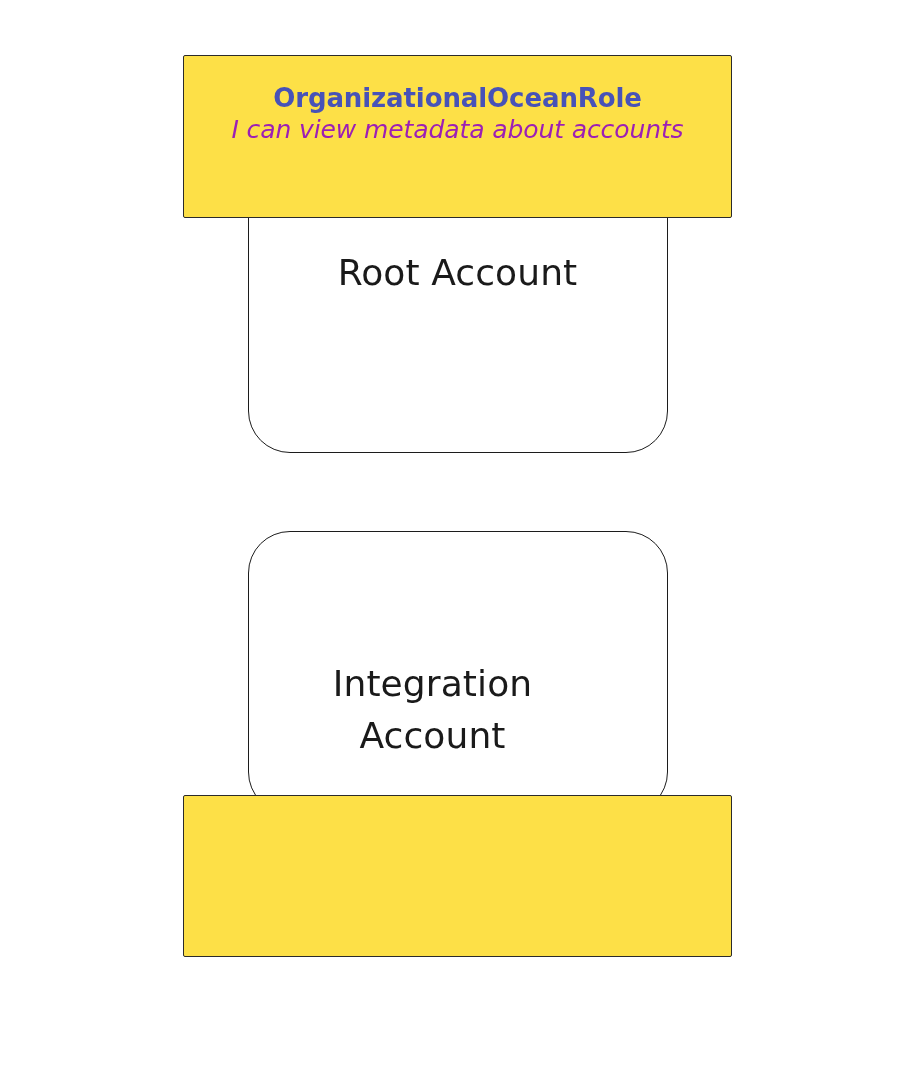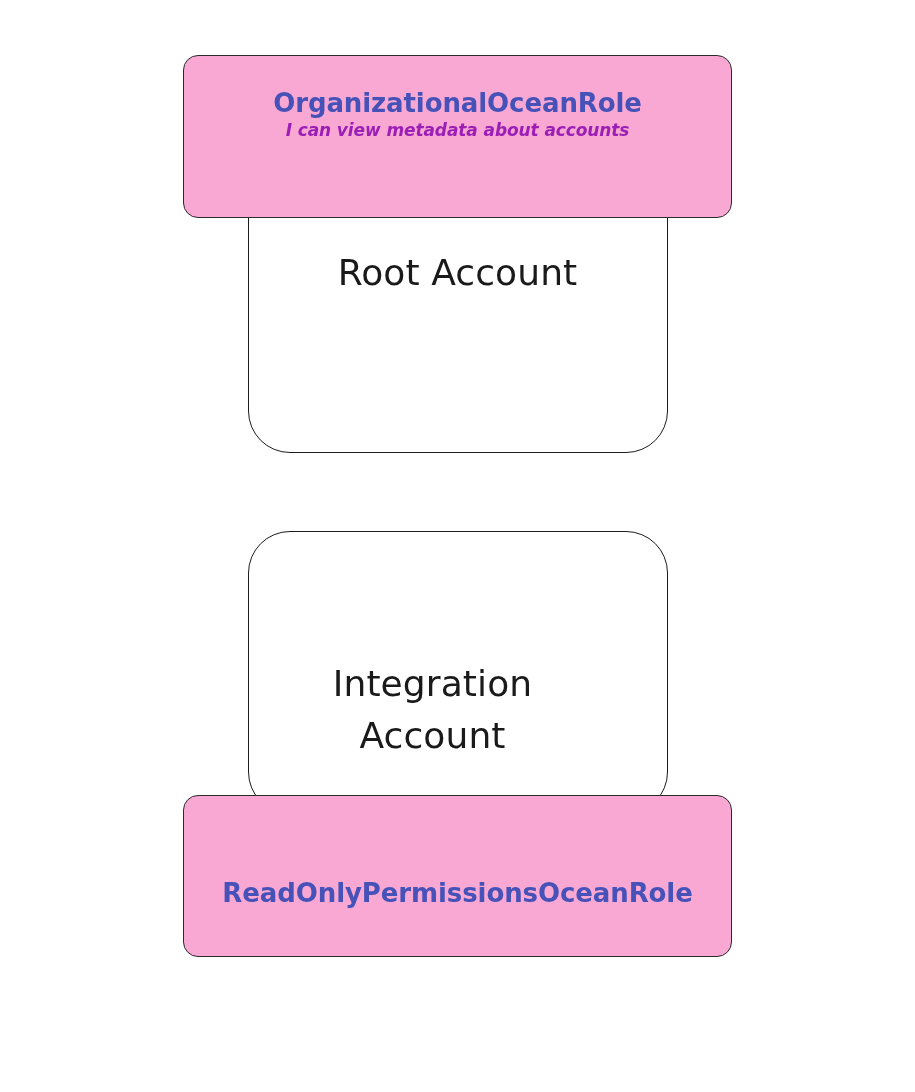--- a/index.html
+++ b/index.html
@@ -46,45 +46,45 @@
     line-height: 1.45;
     letter-spacing: 0.1px;
     z-index: 2;
     white-space: pre-line;
   }
 
   
   .role-badge {
     position: absolute;
     box-sizing: border-box;
-    background: #f9a8d4;
+    background: #fde047;
     border: 1.8px solid #2b2b2b;
-    border-radius: 15px;
+    border-radius: 2px;
     z-index: 3;
     display: flex;
     flex-direction: column;
     align-items: center;
     justify-content: center;
   }
 
   .role-title {
     color: #4752b8;
     font-size: 26px;
     font-weight: 700;
     line-height: 1.22;
     text-align: center;
     letter-spacing: -0.1px;
     white-space: nowrap;
   }
 
   .role-subtitle {
     color: #9c1fb5;
-    font-size: 17px;
+    font-size: 25px;
     font-style: italic;
-    font-weight: 700;
+    font-weight: 400;
     line-height: 1.22;
     text-align: center;
     letter-spacing: -0.1px;
     white-space: nowrap;
   }
 
   
   #badge-organizational-role {
     left: 183px;
     top: 55px;
@@ -132,16 +132,15 @@
   <div class="role-badge" id="badge-organizational-role">
     <div class="role-title">OrganizationalOceanRole</div>
     <div class="role-subtitle">I can view metadata about accounts</div>
   </div>
 
   <div class="account-box" id="box-integration-account"></div>
 
   <div class="account-label" id="label-integration-account" style="left: 248px; width: 369px; padding-left: 60px; padding-right: 60px; box-sizing: border-box;">Integration Account</div>
 
   <div class="role-badge" id="badge-readonly-role">
-    <div class="role-title">ReadOnlyPermissionsOceanRole</div>
   </div>
 
 </div>
 
 </body></html>

